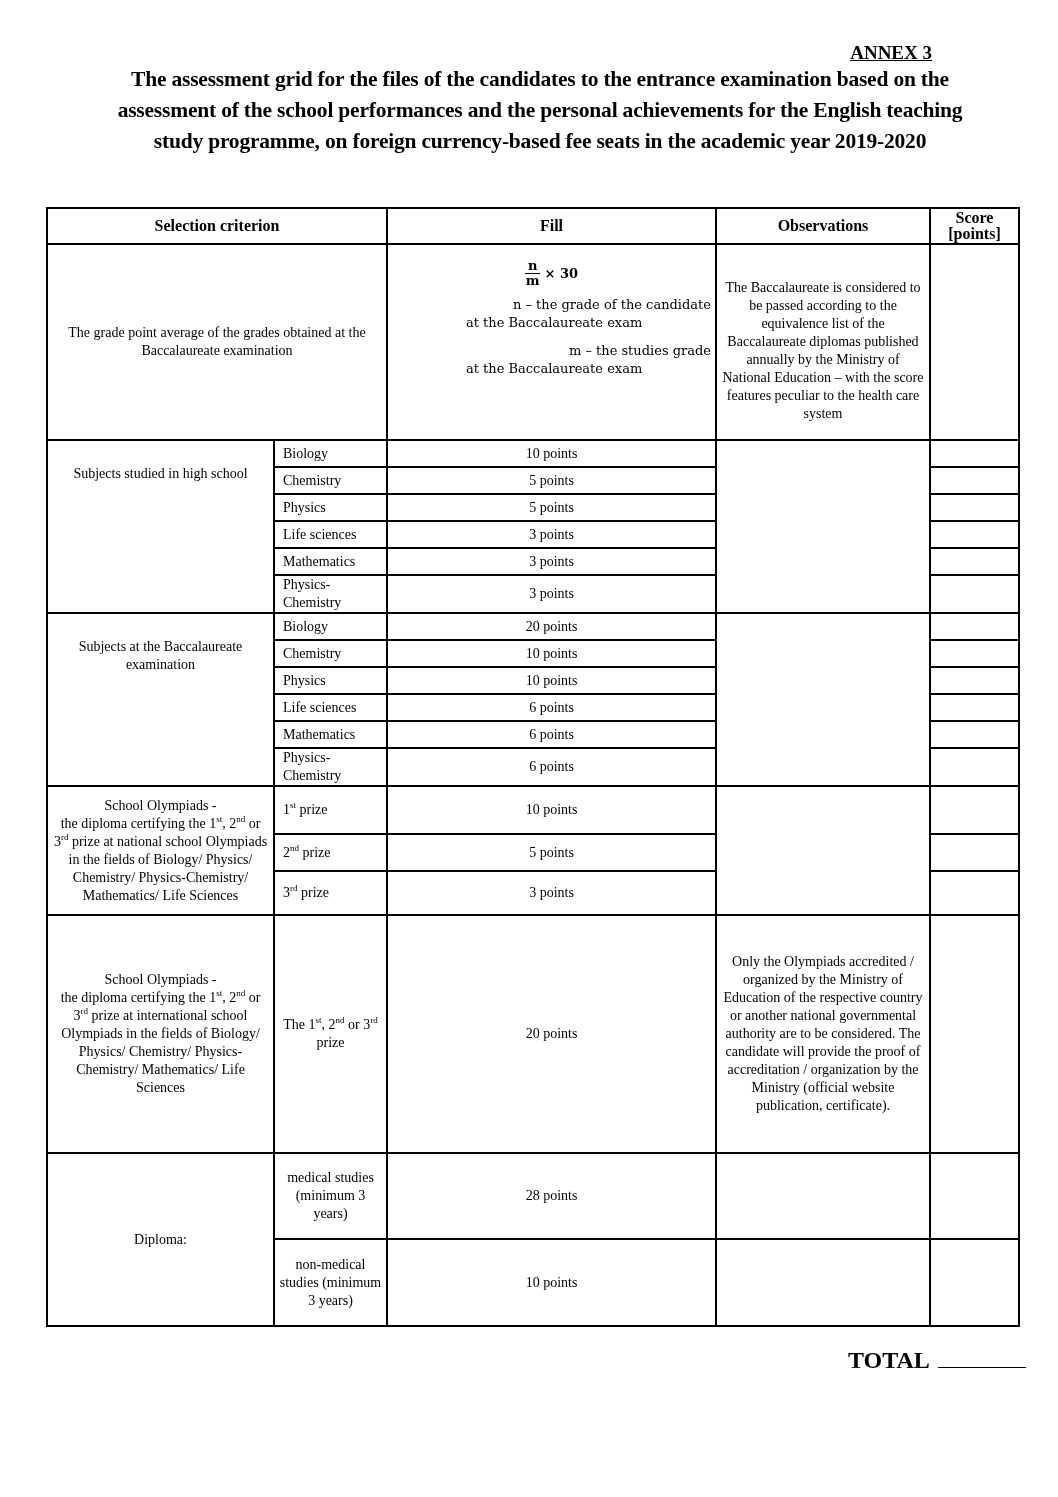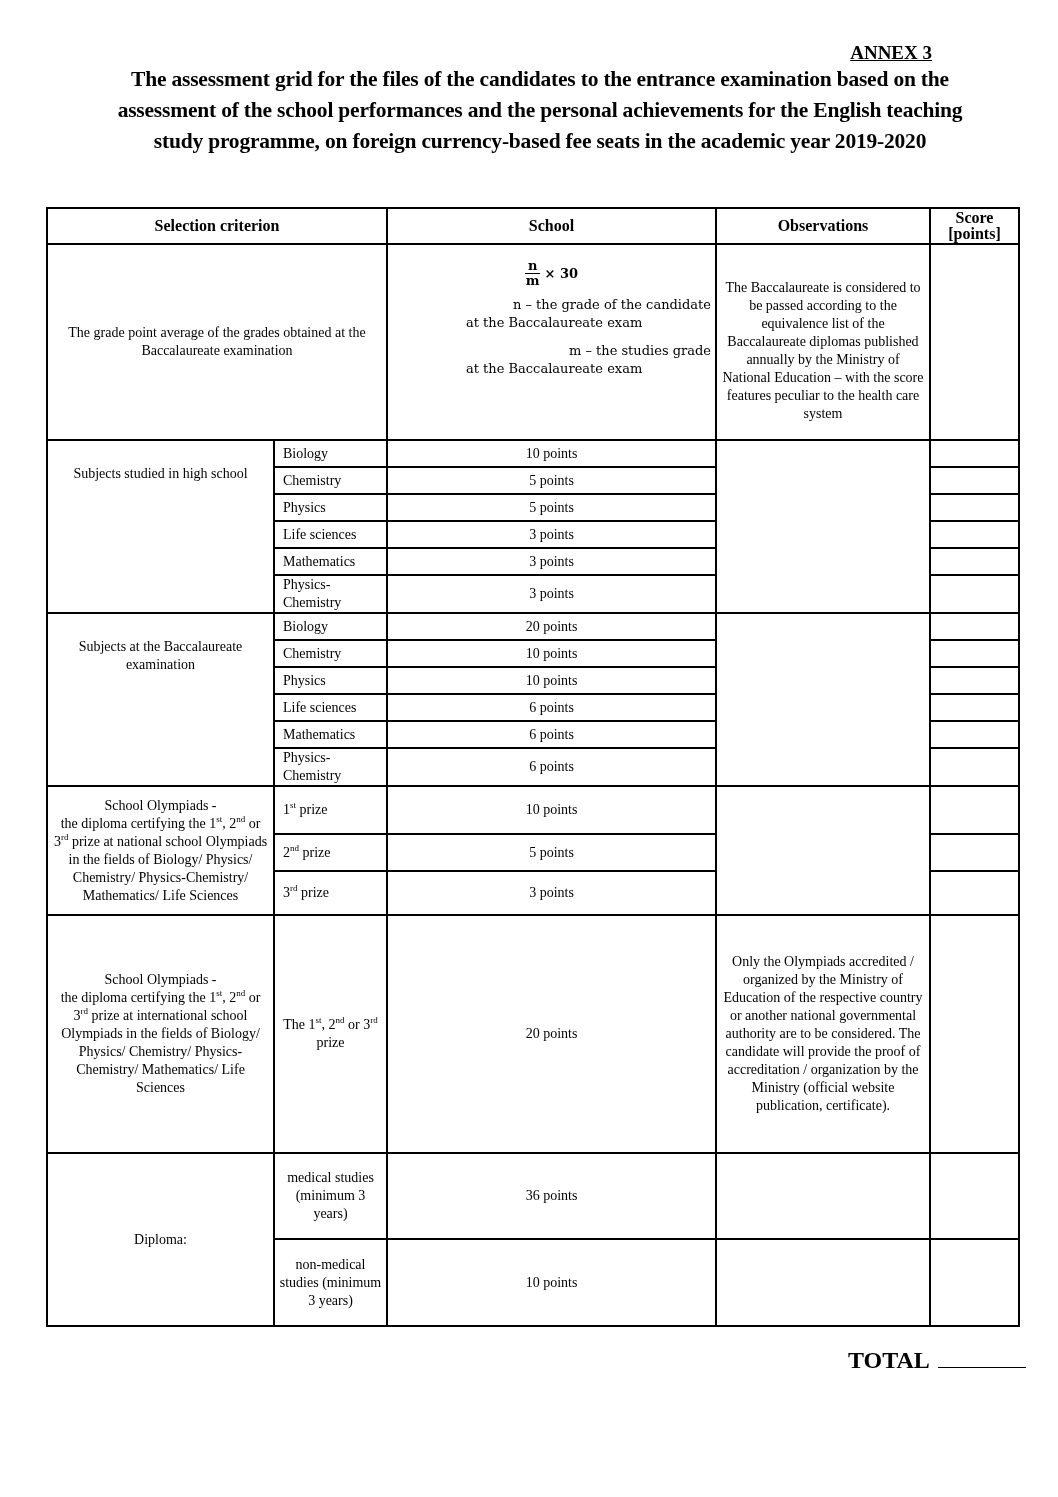--- a/index.html
+++ b/index.html
@@ -32,21 +32,21 @@
   <colgroup>
     <col style="width:227px">
     <col style="width:113px">
     <col style="width:329px">
     <col style="width:214px">
     <col style="width:89px">
   </colgroup>
   <tbody>
       <tr>
     <th colspan="2">Selection criterion</th>
-    <th>School</th>
+    <th>Fill</th>
     <th>Observations</th>
     <th style="line-height:16px;">Score [points]</th>
   </tr>
 
   <tr style="height:196px">
     <td colspan="2">The grade point average of the grades obtained at the Baccalaureate examination</td>
     <td class="formula top-al" style="padding-top:14px !important;">
       <div style="margin-bottom:8px;">
         <span class="frac">
           <span class="num">n</span>
@@ -157,21 +157,21 @@
     </td>
     <td>The 1<sup>st</sup>, 2<sup>nd</sup> or 3<sup>rd</sup> prize</td>
     <td>20 points</td>
     <td>Only the Olympiads accredited / organized by the Ministry of Education of the respective country or another national governmental authority are to be considered. The candidate will provide the proof of accreditation / organization by the Ministry (official website publication, certificate).</td>
     <td></td>
   </tr>
 
   <tr style="height:86px">
     <td rowspan="2">Diploma:</td>
     <td>medical studies (minimum 3 years)</td>
-    <td>36 points</td>
+    <td>28 points</td>
     <td></td>
     <td></td>
   </tr>
   <tr style="height:87px">
     <td>non-medical studies (minimum 3 years)</td>
     <td>10 points</td>
     <td></td>
     <td></td>
   </tr>
 </tbody>

